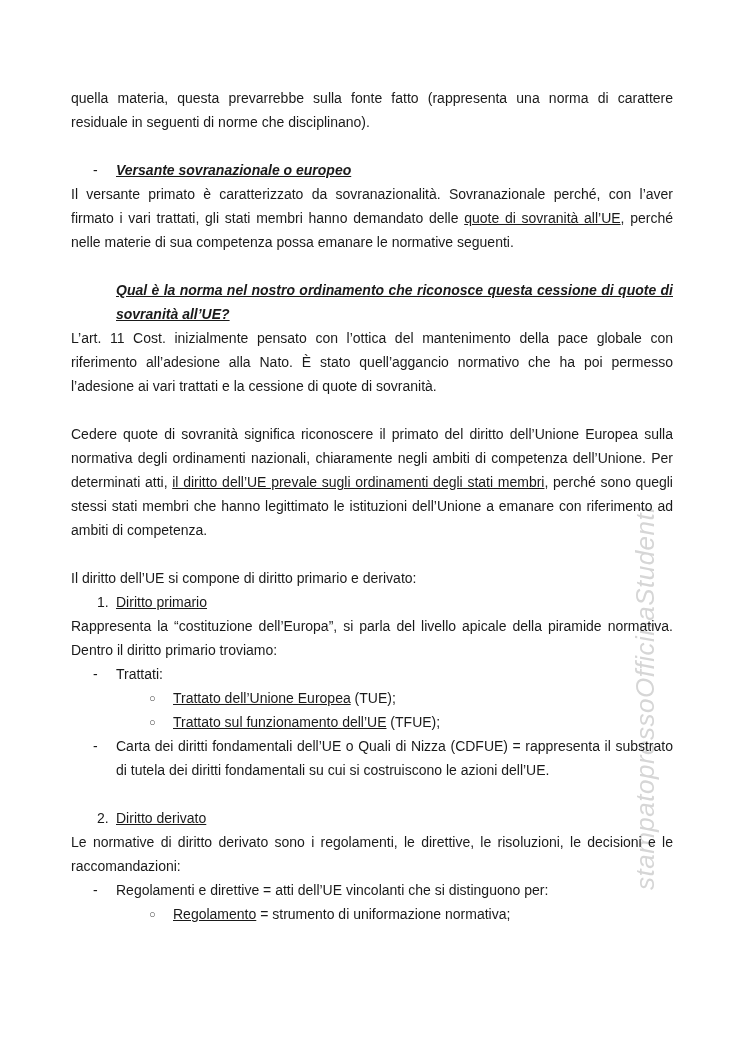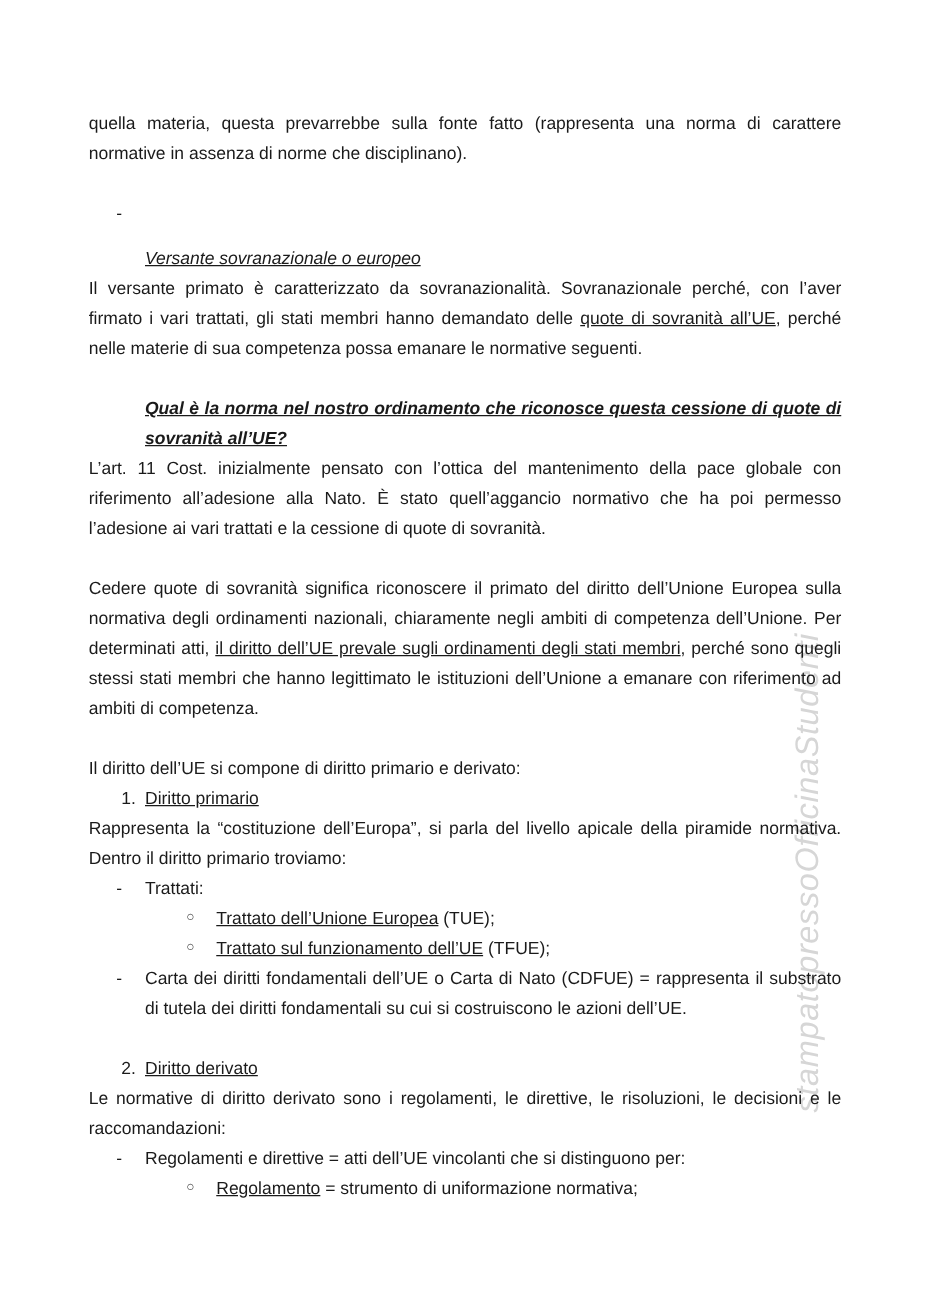--- a/index.html
+++ b/index.html
@@ -7,21 +7,21 @@
     .page {
       position: absolute; left: 71px; top: 86px; width: 602px;
       font-family: "Liberation Sans", sans-serif;
       font-size: 14px; line-height: 24px; color: #1a1a1a;
     }
     p { margin: 0; }
     .just { text-align: justify; text-align-last: left; }
     .gap { height: 24px; }
     .u { text-decoration: underline; }
     .b { font-weight: normal; }
-    .bi { font-weight: normal; font-style: italic; margin-top: 36px; }
+    .bi { font-weight: bold; font-style: italic; }
     .heading-dash { display: flex; }
     .heading-dash .dash { width: 45px; padding-left: 22px; box-sizing: border-box; }
     .q { padding-left: 45px; font-weight: bold; font-style: italic; }
     .q.just { text-align: justify; }
     .num { display: flex; }
     .num .n { width: 45px; padding-left: 26px; box-sizing: border-box; }
     .dash-item { display: flex; }
     .dash-item .d { width: 45px; padding-left: 22px; box-sizing: border-box; flex-shrink: 0; }
     .dash-item .t { flex: 1; }
     .circ-item { display: flex; padding-left: 78px; }
@@ -35,21 +35,21 @@
   </style>
 </head>
 <body>
 
 <div class="watermark">stampatopressoOfficinaStudenti</div>
 
 <div class="page">
 
   <p class="just">
     <span>quella materia, questa prevarrebbe sulla fonte fatto (rappresenta una norma di carattere</span>
-    <span>normative in assenza di norme che disciplinano).</span>
+    <span>residuale in seguenti di norme che disciplinano).</span>
   </p>
 
   <div class="gap"></div>
 
   <div class="heading-dash">
     <span class="dash">-</span>
     <span class="bi u">Versante sovranazionale o europeo</span>
   </div>
   <p class="just">
     <span>Il versante primato è caratterizzato da </span><span class="b">sovranazionalità</span><span>. Sovranazionale perché, con l’aver firmato i vari trattati, gli stati membri hanno demandato delle </span><span class="u">quote di sovranità all’UE</span><span>, perché nelle materie di sua competenza possa emanare le normative seguenti.</span>
@@ -86,21 +86,21 @@
     <span class="c">○</span>
     <span><span class="u">Trattato dell’Unione Europea</span><span> (TUE);</span></span>
   </div>
   <div class="circ-item">
     <span class="c">○</span>
     <span><span class="u">Trattato sul funzionamento dell’UE</span><span> (TFUE);</span></span>
   </div>
 
   <div class="dash-item">
     <span class="d">-</span>
-    <span class="t just"><span class="b">Carta dei diritti fondamentali dell’UE</span><span> o </span><span class="b">Carta di Nato</span><span> (CDFUE) = rappresenta il substrato di tutela dei diritti fondamentali su cui si costruiscono le azioni dell’UE.</span></span>
+    <span class="t just"><span class="b">Carta dei diritti fondamentali dell’UE</span><span> o </span><span class="b">Quali di Nizza</span><span> (CDFUE) = rappresenta il substrato di tutela dei diritti fondamentali su cui si costruiscono le azioni dell’UE.</span></span>
   </div>
 
   <div class="gap"></div>
 
   <div class="num">
     <span class="n">2.</span>
     <span class="b u">Diritto derivato</span>
   </div>
   <p class="just">Le normative di diritto derivato sono i regolamenti, le direttive, le risoluzioni, le decisioni e le raccomandazioni:</p>
 

